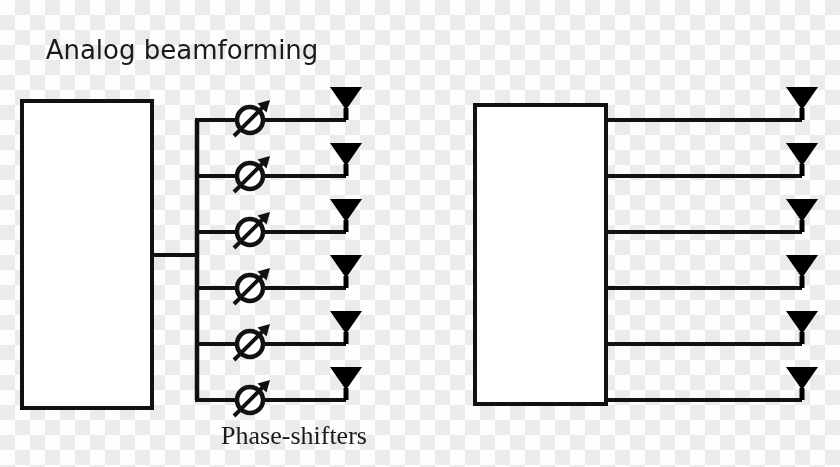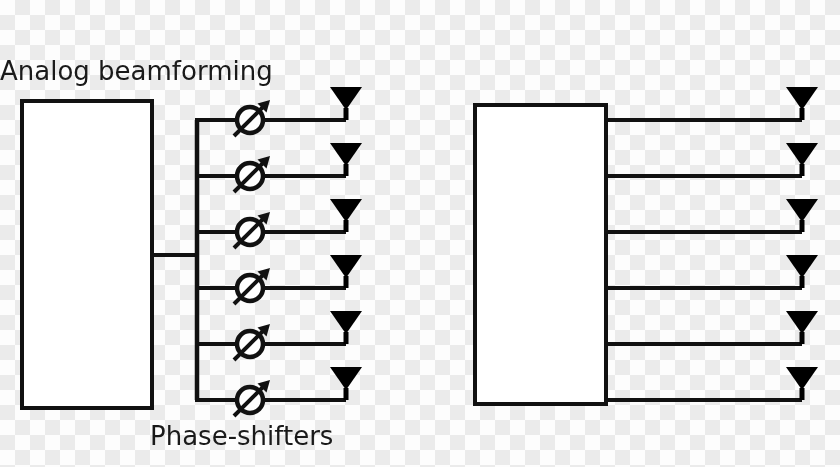--- a/index.html
+++ b/index.html
@@ -32,33 +32,33 @@
     height: 467px;
   }
   .panel-title {
     position: absolute;
     font-size: 26px;
     color: #1a1a1a;
     white-space: nowrap;
     letter-spacing: 0px;
   }
   #title-analog {
-    left: 0; top: 35px; width: 364px;  margin-top: 21px;
+    left: 0; top: 35px; width: 364px; text-align: center;
   }
   #title-digital {
     left: 476px; top: 35px; width: 364px; text-align: center;
   }
   .caption {
     position: absolute;
     font-size: 26px;
     color: #1a1a1a;
     white-space: nowrap;
   }
   #caption-phase {
-    left: 150px; top: 421px; width: 288px; text-align: left;
+    left: 150px; top: 421px; width: 288px; text-align: center; font-family: Liberation Serif, serif;
   }
   .box-label {
     position: absolute;
     font-size: 24px;
     line-height: 30px;
     color: #111;
     text-align: center;
     white-space: pre-line;
   }
   #label-box-left {

